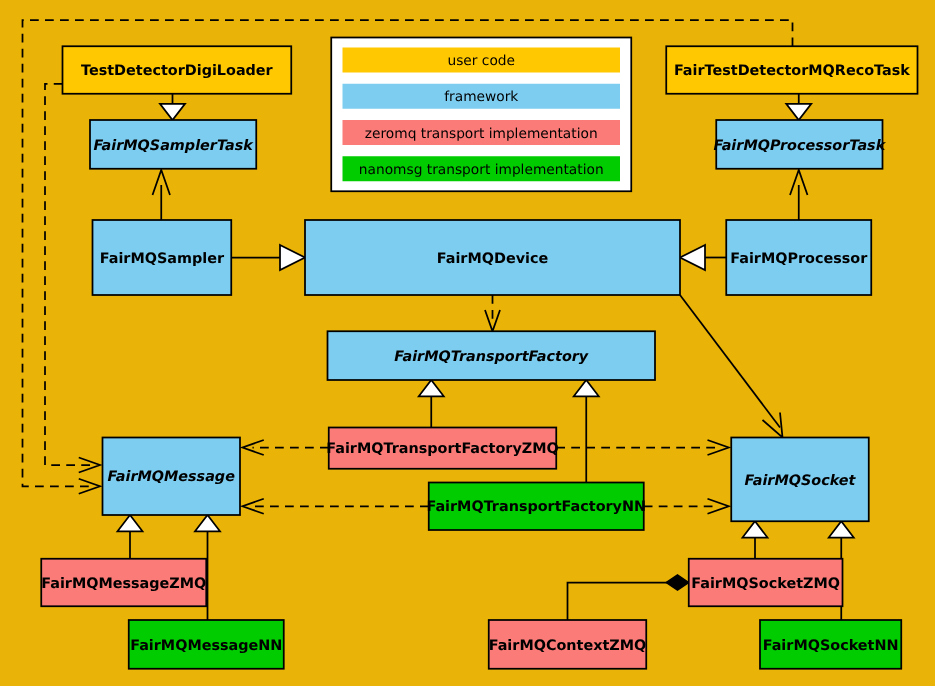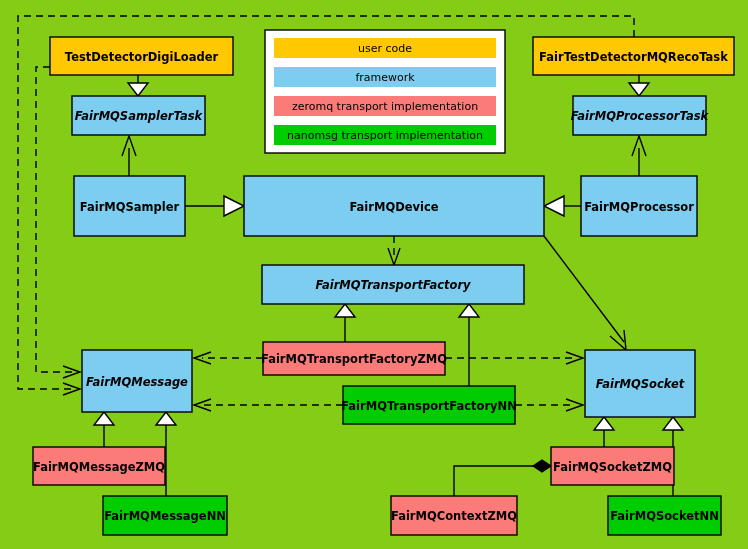--- a/index.html
+++ b/index.html
@@ -4,21 +4,21 @@
 <style>
   html, body {
     margin: 0;
     padding: 0;
     background: #ffffff;
   }
   #diagram-root {
     position: relative;
     width: 748px;
     height: 549px;
-    background: #84cc16;
+    background: #eab308;
     font-family: "DejaVu Sans", sans-serif;
     overflow: hidden;
   }
   svg#uml-canvas {
     position: absolute;
     top: 0; left: 0;
     width: 748px;
     height: 549px;
   }
   .cls-box {

